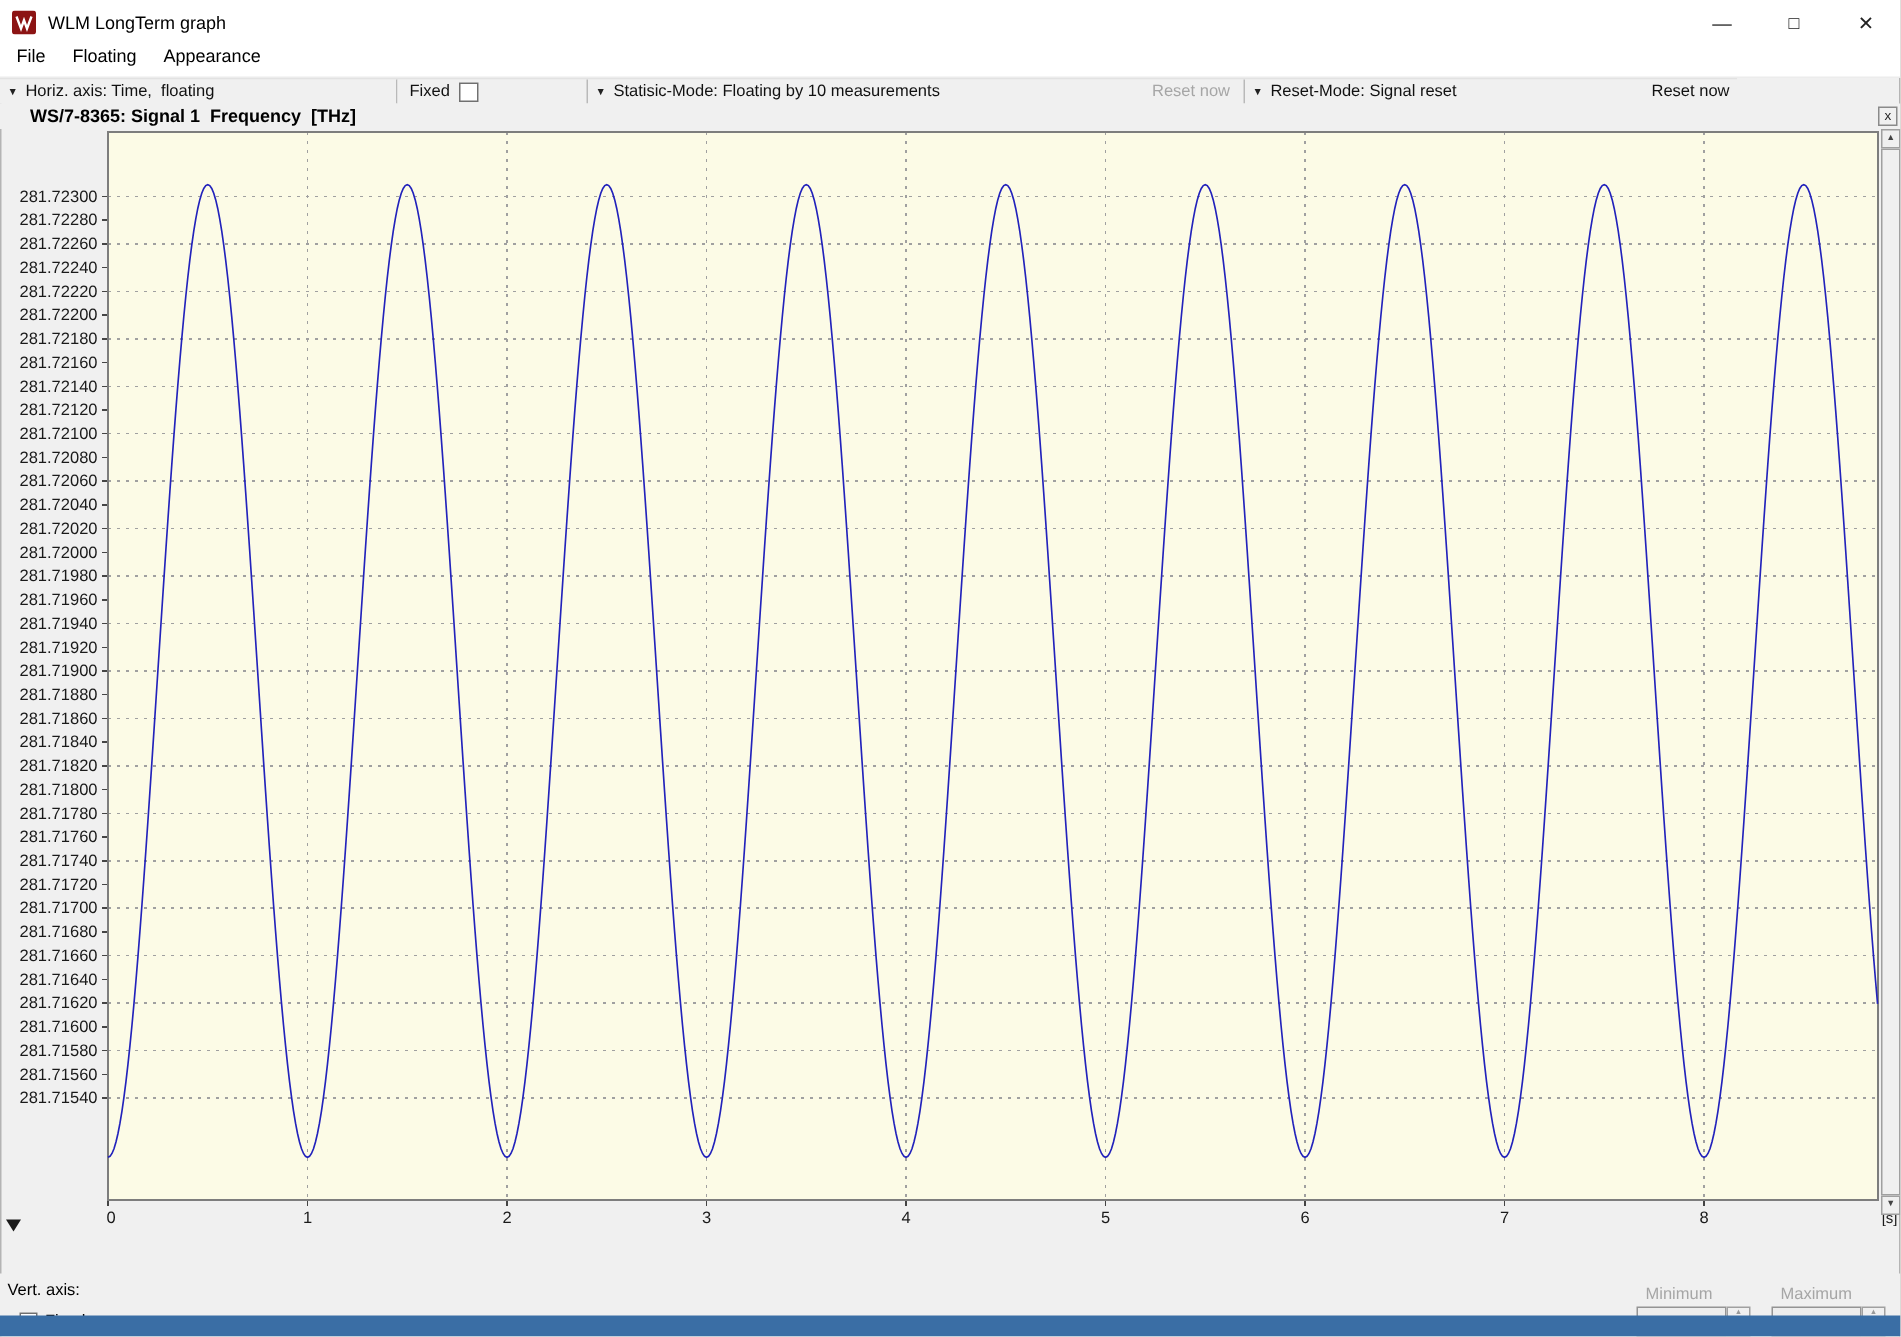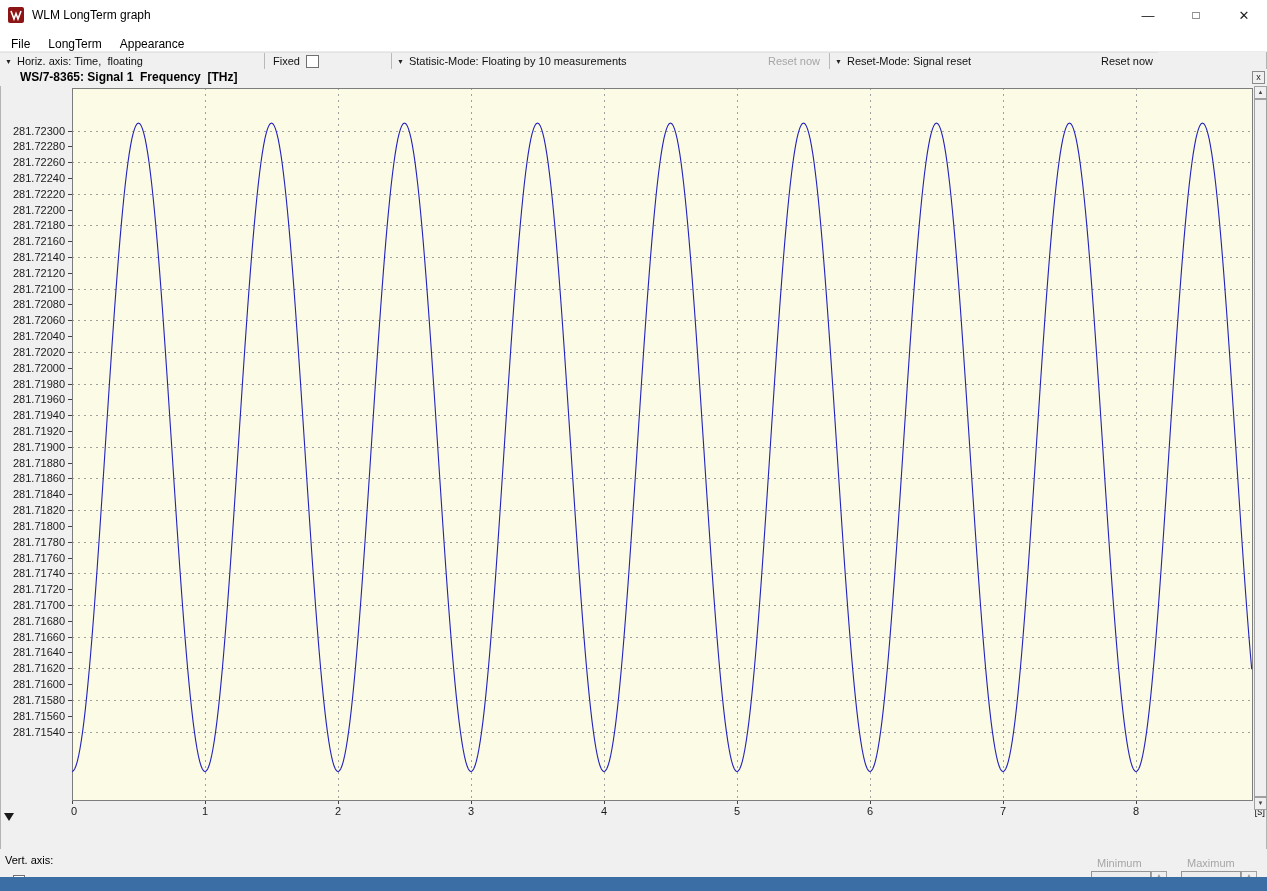--- a/index.html
+++ b/index.html
@@ -14,21 +14,21 @@
   #titlebar{left:0;top:0;width:1267px;height:30px;background:#ffffff;}
   #app-icon{left:8px;top:7px;width:16px;height:16px;}
   #window-title{left:32px;top:0;height:30px;display:flex;align-items:center;font-size:12px;color:#000;}
   .win-btn{top:0;width:46px;height:30px;display:flex;align-items:center;justify-content:center;
            font-size:13px;color:#222;cursor:default;}
   #btn-min{left:1125px;}
   #btn-max{left:1173px;font-size:12px;}
   #btn-close{left:1221px;}
 
   
-  #menubar{left:0;top:30px;width:1267px;height:22px;background:#ffffff;display:flex;align-items:flex-end;
+  #menubar{left:0;top:30px;width:1267px;height:22px;background:#ffffff;display:flex;align-items:flex-start;
            padding-left:2px;box-sizing:border-box;border-bottom:1px solid #ececec;}
   .menu-item{padding:0 9px;font-size:12px;color:#000;}
 
   
   #toolbar{left:0;top:52px;width:1158px;height:17px;display:flex;background:#f0f0f0;
            border-top:1px solid #e2e2e2;box-sizing:border-box;font-size:11px;}
   .tb-sec{position:relative;display:flex;align-items:center;height:100%;box-sizing:border-box;
           border-right:1px solid #b9b9b9;background:#f0f0f0;white-space:pre;color:#111;}
   .tb-arrow{font-size:7px;color:#222;margin:0 5px 0 5px;line-height:1;}
   .tb-reset{margin-left:auto;margin-right:9px;}
@@ -84,21 +84,21 @@
     <polyline points="3,4 6,12 8,6.5 10,12 13,4" fill="none" stroke="#ffffff" stroke-width="1.6"></polyline>
   </svg>
   <span class="abs" id="window-title">WLM LongTerm graph</span>
   <div class="abs win-btn" id="btn-min">—</div>
   <div class="abs win-btn" id="btn-max">□</div>
   <div class="abs win-btn" id="btn-close">✕</div>
 </div>
 
 <div class="abs" id="menubar">
   <span class="menu-item">File</span>
-  <span class="menu-item">LongTerm</span>
+  <span class="menu-item">Floating</span>
   <span class="menu-item">Appearance</span>
 </div>
 
 <div class="abs" id="toolbar">
   <div class="tb-sec" style="width:265px">
     <span class="tb-arrow">▼</span>
     <span>Horiz. axis: Time,  floating</span>
   </div>
   <div class="tb-sec" style="width:127px">
     <span style="margin-left:8px">Fixed</span>

